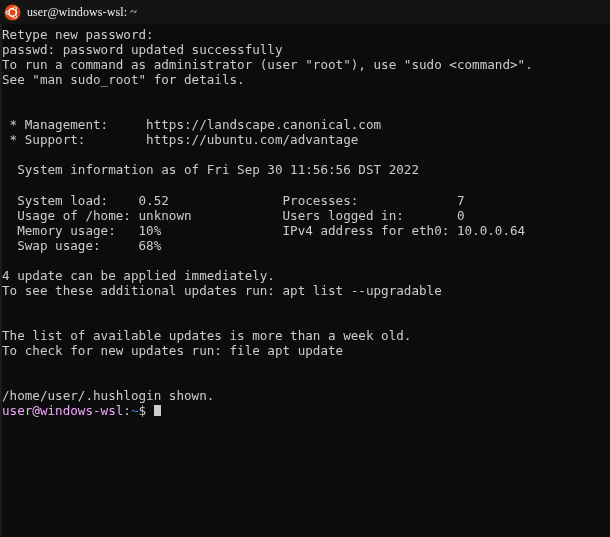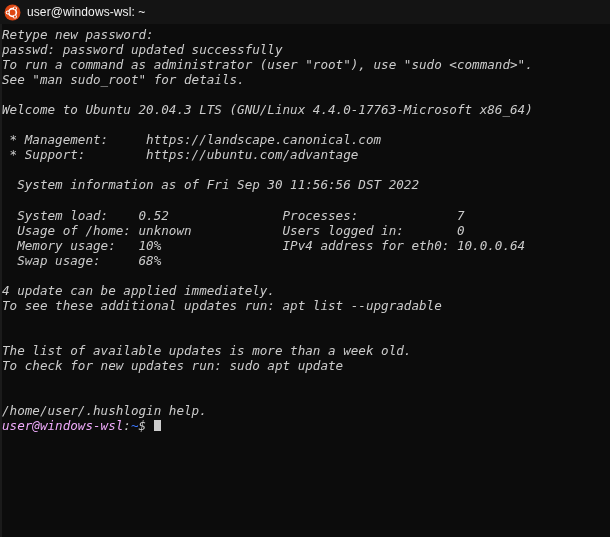--- a/index.html
+++ b/index.html
@@ -39,34 +39,33 @@
   .titlebar-icon {
     width: 17px;
     height: 17px;
     margin-right: 6px;
     margin-left: 1px;
     flex: 0 0 auto;
     display: block;
   }
   .titlebar-title {
     color: #f2f2f2;
-    font-family: Liberation Sans, sans-serif;
+    font-family: Liberation Serif, serif;
     font-size: 12px;
     line-height: 14px;
     letter-spacing: 0.1px;
     white-space: nowrap;
   }
 
   
   .terminal {
     flex: 1 1 auto;
     background: #0c0c0c;
     position: relative;
     overflow: hidden;
-    font-style: italic;
   }
   .edge-stripe {
     position: absolute;
     left: 0;
     top: 0;
     bottom: 0;
     width: 2px;
     background: #1b1b1b;
     pointer-events: none;
   }
@@ -124,40 +123,39 @@
 
   <div class="terminal">
     <div class="edge-stripe"></div>
     <div class="screen">
 
       <div class="line">Retype new password:</div>
       <div class="line">passwd: password updated successfully</div>
       <div class="line">To run a command as administrator (user "root"), use "sudo &lt;command&gt;".</div>
       <div class="line">See "man sudo_root" for details.</div>
       <div class="line blank"></div>
-      <div class="line">Welcome to Ubuntu 20.04.3 LTS (GNU/Linux 4.4.0-17763-Microsoft x86_64)</div>
       <div class="line blank"></div>
       <div class="line"> * Management:     https://landscape.canonical.com</div>
       <div class="line"> * Support:        https://ubuntu.com/advantage</div>
       <div class="line blank"></div>
       <div class="line">  System information as of Fri Sep 30 11:56:56 DST 2022</div>
       <div class="line blank"></div>
       <div class="line">  System load:    0.52               Processes:             7</div>
       <div class="line">  Usage of /home: unknown            Users logged in:       0</div>
       <div class="line">  Memory usage:   10%                IPv4 address for eth0: 10.0.0.64</div>
       <div class="line">  Swap usage:     68%</div>
       <div class="line blank"></div>
       <div class="line">4 update can be applied immediately.</div>
       <div class="line">To see these additional updates run: apt list --upgradable</div>
       <div class="line blank"></div>
       <div class="line blank"></div>
       <div class="line">The list of available updates is more than a week old.</div>
-      <div class="line">To check for new updates run: sudo apt update</div>
+      <div class="line">To check for new updates run: file apt update</div>
       <div class="line blank"></div>
       <div class="line blank"></div>
-      <div class="line">/home/user/.hushlogin help.</div>
+      <div class="line">/home/user/.hushlogin shown.</div>
 
       <div class="line"><span class="seg-user">user@windows-wsl</span><span class="seg-punct">:</span><span class="seg-path">~</span><span class="seg-punct">$</span><span class="seg-punct"> </span><span class="cursor"></span></div>
 
     </div>
   </div>
 
 </div>
 
 </body></html>

